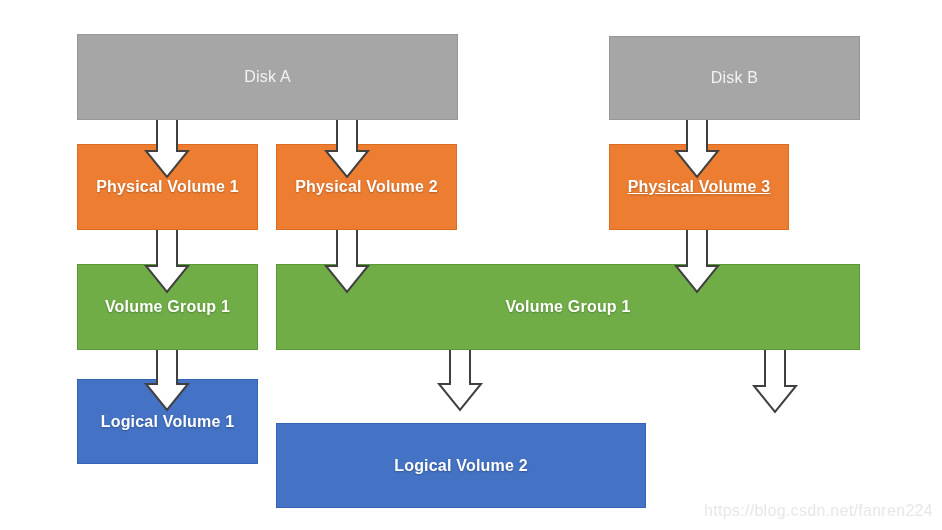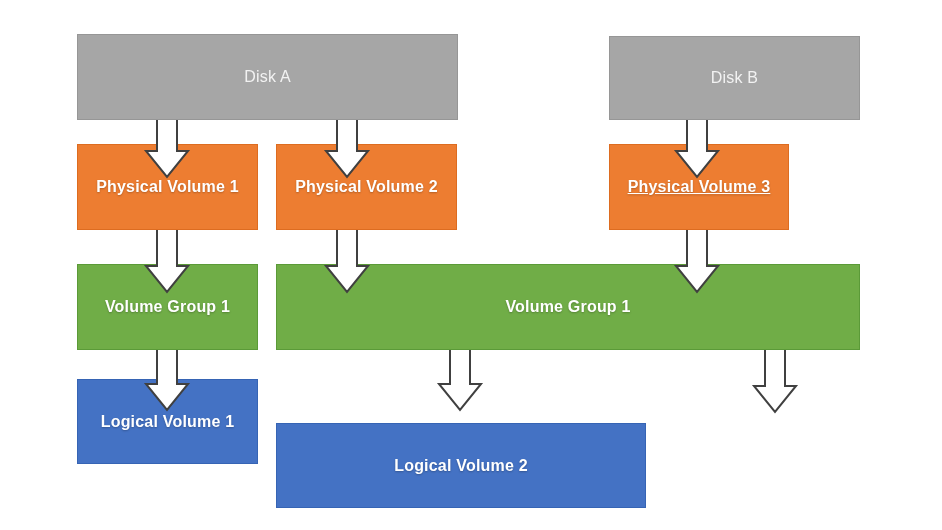--- a/index.html
+++ b/index.html
@@ -114,14 +114,15 @@
     <path d="M337,120 L337,151 L326,151 L347,177 L368,151 L357,151 L357,120" fill="#ffffff" stroke="#404040"></path>
     <path d="M687,120 L687,151 L676,151 L697,177 L718,151 L707,151 L707,120" fill="#ffffff" stroke="#404040"></path>
     <path d="M157,230 L157,266 L146,266 L167,292 L188,266 L177,266 L177,230" fill="#ffffff" stroke="#404040"></path>
     <path d="M337,230 L337,266 L326,266 L347,292 L368,266 L357,266 L357,230" fill="#ffffff" stroke="#404040"></path>
     <path d="M687,230 L687,266 L676,266 L697,292 L718,266 L707,266 L707,230" fill="#ffffff" stroke="#404040"></path>
     <path d="M157,350 L157,384 L146,384 L167,410 L188,384 L177,384 L177,350" fill="#ffffff" stroke="#404040"></path>
     <path d="M450,350 L450,384 L439,384 L460,410 L481,384 L470,384 L470,350" fill="#ffffff" stroke="#404040"></path>
     <path d="M765,350 L765,386 L754,386 L775,412 L796,386 L785,386 L785,350" fill="#ffffff" stroke="#404040"></path>
   </svg>
 
+  <div class="watermark" style="color: rgb(231, 231, 233);">https://blog.csdn.net/fanren224</div>
 
 </div>
 
 </body></html>

